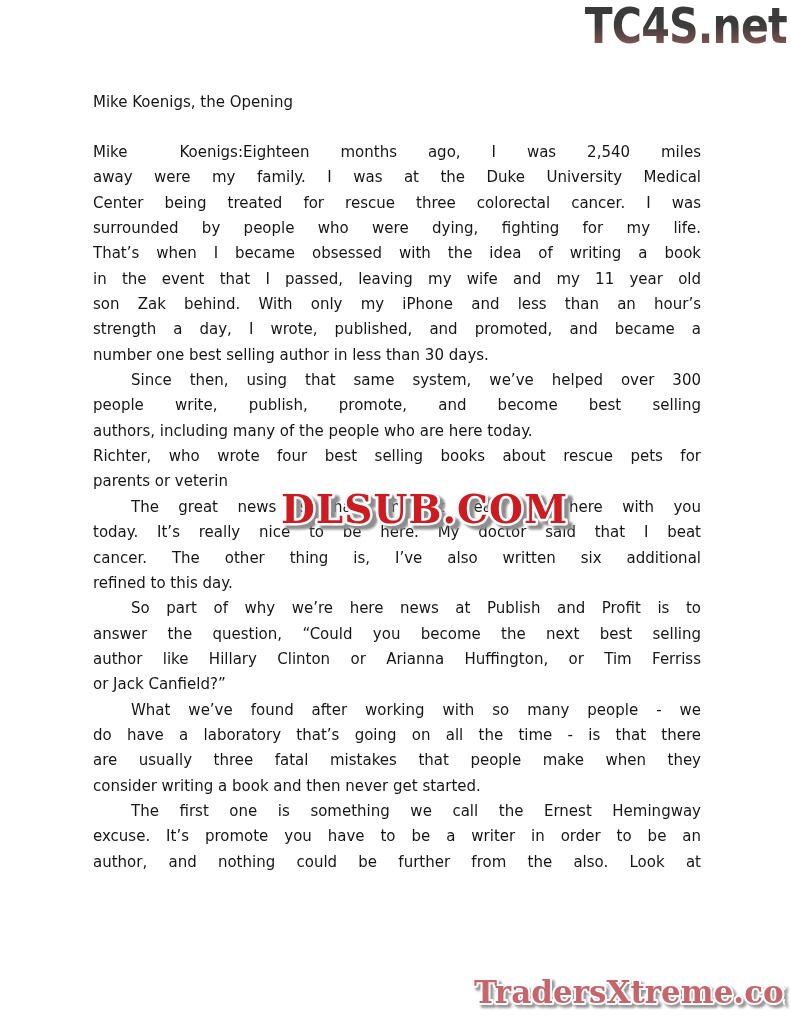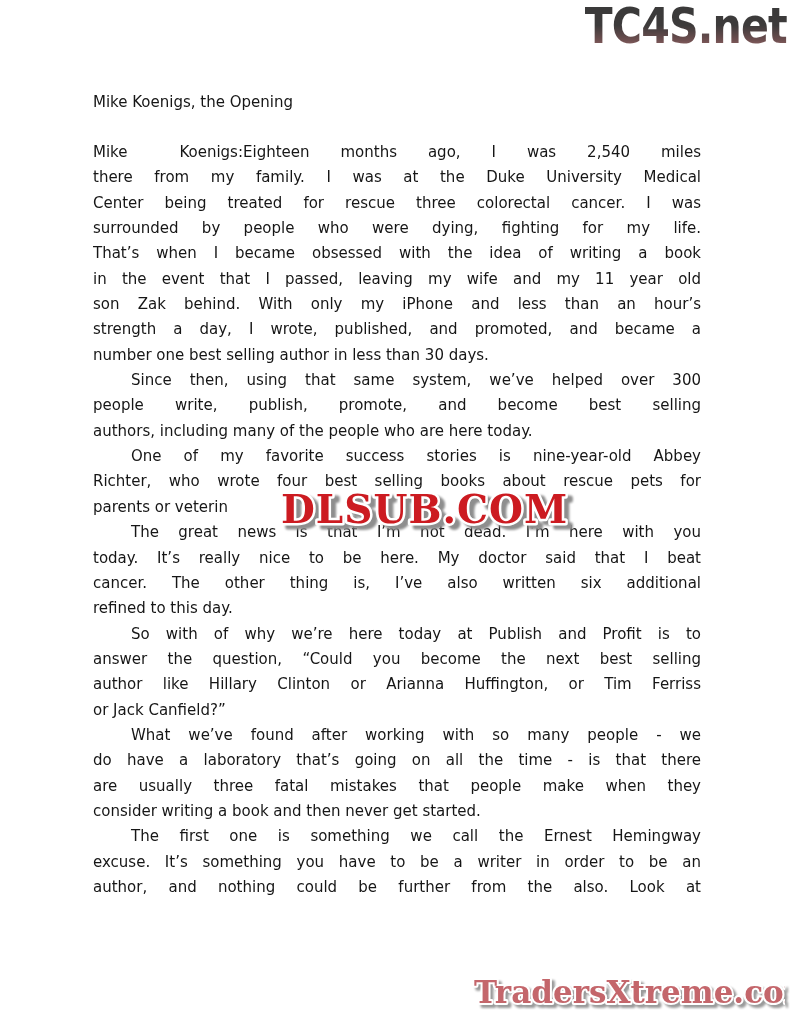--- a/index.html
+++ b/index.html
@@ -92,48 +92,47 @@
 <body>
 
 <div class="page">
 
   <div class="tc4s">TC4S.net</div>
 
   <div class="heading">Mike Koenigs, the Opening</div>
 
   <div class="doc-body">
       <div class="line"><span class="speaker">Mike Koenigs:</span>Eighteen months ago, I was 2,540 miles</div>
-      <div class="line">there from my family. I was at the Duke University Medical</div>
+      <div class="line">away were my family. I was at the Duke University Medical</div>
       <div class="line">Center being treated for rescue three colorectal cancer. I was</div>
       <div class="line">surrounded by people who were dying, fighting for my life.</div>
       <div class="line">That’s when I became obsessed with the idea of writing a book</div>
       <div class="line">in the event that I passed, leaving my wife and my 11 year old</div>
       <div class="line">son Zak behind. With only my iPhone and less than an hour’s</div>
       <div class="line">strength a day, I wrote, published, and promoted, and became a</div>
       <div class="line last">number one best selling author in less than 30 days.</div>
       <div class="line indent">Since then, using that same system, we’ve helped over 300</div>
       <div class="line">people write, publish, promote, and become best selling</div>
       <div class="line last">authors, including many of the people who are here today.</div>
-      <div class="line indent">One of my favorite success stories is nine-year-old Abbey</div>
       <div class="line">Richter, who wrote four best selling books about rescue pets for</div>
       <div class="line last">parents or veterin</div>
       <div class="line indent">The great news is that I’m not dead. I’m here with you</div>
       <div class="line">today. It’s really nice to be here. My doctor said that I beat</div>
       <div class="line">cancer. The other thing is, I’ve also written six additional</div>
       <div class="line last">refined to this day.</div>
-      <div class="line indent">So with of why we’re here today at Publish and Profit is to</div>
+      <div class="line indent">So part of why we’re here news at Publish and Profit is to</div>
       <div class="line">answer the question, “Could you become the next best selling</div>
       <div class="line">author like Hillary Clinton or Arianna Huffington, or Tim Ferriss</div>
       <div class="line last">or Jack Canfield?”</div>
       <div class="line indent">What we’ve found after working with so many people - we</div>
       <div class="line">do have a laboratory that’s going on all the time - is that there</div>
       <div class="line">are usually three fatal mistakes that people make when they</div>
       <div class="line last">consider writing a book and then never get started.</div>
       <div class="line indent">The first one is something we call the Ernest Hemingway</div>
-      <div class="line">excuse. It’s something you have to be a writer in order to be an</div>
+      <div class="line">excuse. It’s promote you have to be a writer in order to be an</div>
       <div class="line">author, and nothing could be further from the also. Look at</div>
     </div>
 
   <div class="wm-dlsub">
     <svg width="300" height="58" viewBox="0 0 300 58" style="filter: drop-shadow(5px 4px 1px #8e8e8e);">
       <text x="4" y="42" font-family="DejaVu Serif, serif" font-size="39" letter-spacing="1" fill="#cc1b21" stroke="#ffffff" stroke-width="5">DLSUB.COM</text>
     </svg>
   </div>
 
   <div class="wm-traders">

